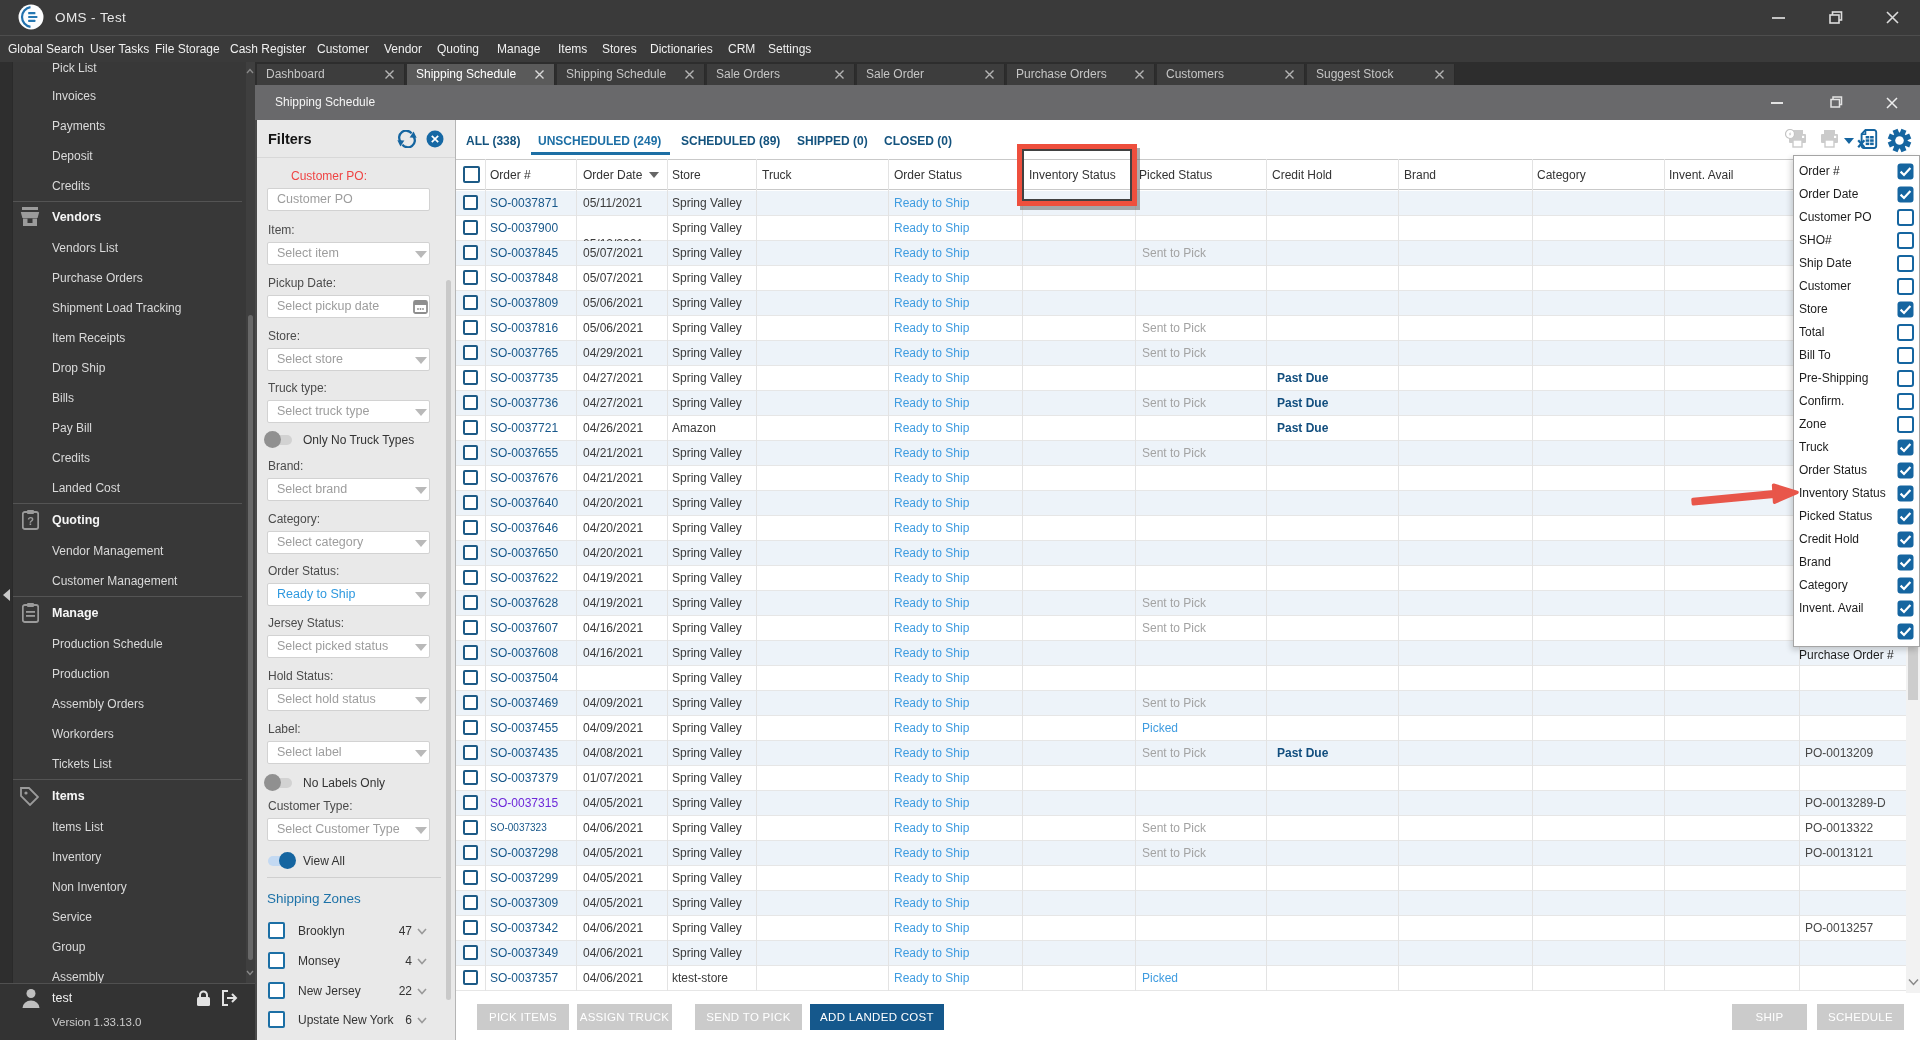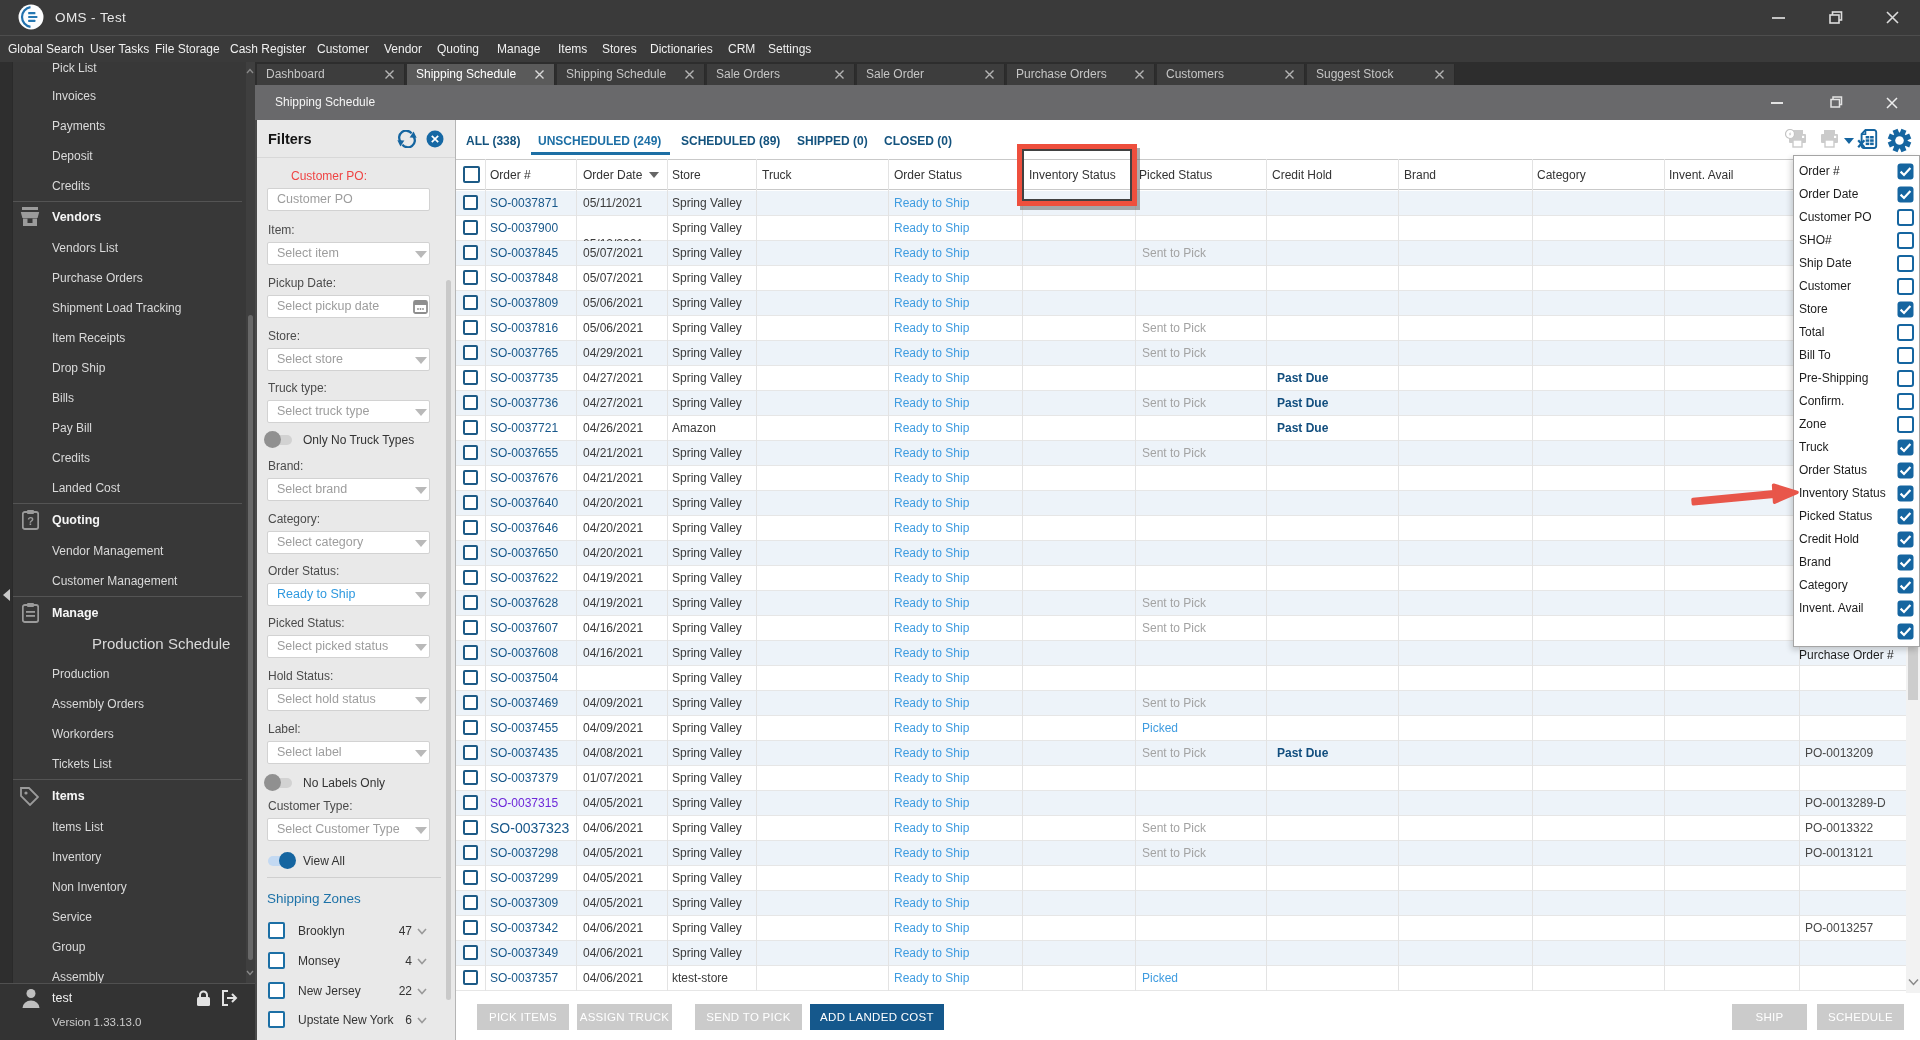--- a/index.html
+++ b/index.html
@@ -51,21 +51,21 @@
 <div style="position:absolute;left:52px;top:268px;height:20px;line-height:20px;font-size:12px;font-weight:normal;color:#dadada;white-space:nowrap;">Purchase Orders</div>
 <div style="position:absolute;left:52px;top:298px;height:20px;line-height:20px;font-size:12px;font-weight:normal;color:#dadada;white-space:nowrap;">Shipment Load Tracking</div>
 <div style="position:absolute;left:52px;top:328px;height:20px;line-height:20px;font-size:12px;font-weight:normal;color:#dadada;white-space:nowrap;">Item Receipts</div>
 <div style="position:absolute;left:52px;top:358px;height:20px;line-height:20px;font-size:12px;font-weight:normal;color:#dadada;white-space:nowrap;">Drop Ship</div>
 <div style="position:absolute;left:52px;top:388px;height:20px;line-height:20px;font-size:12px;font-weight:normal;color:#dadada;white-space:nowrap;">Bills</div>
 <div style="position:absolute;left:52px;top:418px;height:20px;line-height:20px;font-size:12px;font-weight:normal;color:#dadada;white-space:nowrap;">Pay Bill</div>
 <div style="position:absolute;left:52px;top:448px;height:20px;line-height:20px;font-size:12px;font-weight:normal;color:#dadada;white-space:nowrap;">Credits</div>
 <div style="position:absolute;left:52px;top:478px;height:20px;line-height:20px;font-size:12px;font-weight:normal;color:#dadada;white-space:nowrap;">Landed Cost</div>
 <div style="position:absolute;left:52px;top:541px;height:20px;line-height:20px;font-size:12px;font-weight:normal;color:#dadada;white-space:nowrap;">Vendor Management</div>
 <div style="position:absolute;left:52px;top:571px;height:20px;line-height:20px;font-size:12px;font-weight:normal;color:#dadada;white-space:nowrap;">Customer Management</div>
-<div style="position:absolute;left:52px;top:634px;height:20px;line-height:20px;font-size:15px;font-weight:normal;color:#dadada;white-space:nowrap;margin-left:40px;">Production Schedule</div>
+<div style="position:absolute;left:52px;top:634px;height:20px;line-height:20px;font-size:12px;font-weight:normal;color:#dadada;white-space:nowrap;">Production Schedule</div>
 <div style="position:absolute;left:52px;top:664px;height:20px;line-height:20px;font-size:12px;font-weight:normal;color:#dadada;white-space:nowrap;">Production</div>
 <div style="position:absolute;left:52px;top:694px;height:20px;line-height:20px;font-size:12px;font-weight:normal;color:#dadada;white-space:nowrap;">Assembly Orders</div>
 <div style="position:absolute;left:52px;top:724px;height:20px;line-height:20px;font-size:12px;font-weight:normal;color:#dadada;white-space:nowrap;">Workorders</div>
 <div style="position:absolute;left:52px;top:754px;height:20px;line-height:20px;font-size:12px;font-weight:normal;color:#dadada;white-space:nowrap;">Tickets List</div>
 <div style="position:absolute;left:52px;top:817px;height:20px;line-height:20px;font-size:12px;font-weight:normal;color:#dadada;white-space:nowrap;">Items List</div>
 <div style="position:absolute;left:52px;top:847px;height:20px;line-height:20px;font-size:12px;font-weight:normal;color:#dadada;white-space:nowrap;">Inventory</div>
 <div style="position:absolute;left:52px;top:877px;height:20px;line-height:20px;font-size:12px;font-weight:normal;color:#dadada;white-space:nowrap;">Non Inventory</div>
 <div style="position:absolute;left:52px;top:907px;height:20px;line-height:20px;font-size:12px;font-weight:normal;color:#dadada;white-space:nowrap;">Service</div>
 <div style="position:absolute;left:52px;top:937px;height:20px;line-height:20px;font-size:12px;font-weight:normal;color:#dadada;white-space:nowrap;">Group</div>
 <div style="position:absolute;left:52px;top:967px;height:20px;line-height:20px;font-size:12px;font-weight:normal;color:#dadada;white-space:nowrap;">Assembly</div>
@@ -219,21 +219,21 @@
 <div style="position:absolute;left:277px;top:478px;height:23px;line-height:23px;font-size:12.5px;color:#9d9d9d;white-space:nowrap;">Select brand</div>
 <div style="position:absolute;left:415px;top:487px;width:0;height:0;border-left:6px solid transparent;border-right:6px solid transparent;border-top:7px solid #b9b9b9;"></div>
 <div style="position:absolute;left:268px;top:510px;height:18px;line-height:18px;font-size:12px;color:#4b4b4b;">Category:</div>
 <div style="position:absolute;left:267px;top:531px;width:163px;height:23px;background:#fff;border:1px solid #d2d2d2;border-radius:2px;"></div>
 <div style="position:absolute;left:277px;top:531px;height:23px;line-height:23px;font-size:12.5px;color:#9d9d9d;white-space:nowrap;">Select category</div>
 <div style="position:absolute;left:415px;top:540px;width:0;height:0;border-left:6px solid transparent;border-right:6px solid transparent;border-top:7px solid #b9b9b9;"></div>
 <div style="position:absolute;left:268px;top:562px;height:18px;line-height:18px;font-size:12px;color:#4b4b4b;">Order Status:</div>
 <div style="position:absolute;left:267px;top:583px;width:163px;height:23px;background:#fff;border:1px solid #d2d2d2;border-radius:2px;"></div>
 <div style="position:absolute;left:277px;top:583px;height:23px;line-height:23px;font-size:12.5px;color:#2f99df;white-space:nowrap;">Ready to Ship</div>
 <div style="position:absolute;left:415px;top:592px;width:0;height:0;border-left:6px solid transparent;border-right:6px solid transparent;border-top:7px solid #b9b9b9;"></div>
-<div style="position:absolute;left:268px;top:614px;height:18px;line-height:18px;font-size:12px;color:#4b4b4b;">Picked Status:</div>
+<div style="position:absolute;left:268px;top:614px;height:18px;line-height:18px;font-size:12px;color:#4b4b4b;">Jersey Status:</div>
 <div style="position:absolute;left:267px;top:635px;width:163px;height:23px;background:#fff;border:1px solid #d2d2d2;border-radius:2px;"></div>
 <div style="position:absolute;left:277px;top:635px;height:23px;line-height:23px;font-size:12.5px;color:#9d9d9d;white-space:nowrap;">Select picked status</div>
 <div style="position:absolute;left:415px;top:644px;width:0;height:0;border-left:6px solid transparent;border-right:6px solid transparent;border-top:7px solid #b9b9b9;"></div>
 <div style="position:absolute;left:268px;top:667px;height:18px;line-height:18px;font-size:12px;color:#4b4b4b;">Hold Status:</div>
 <div style="position:absolute;left:267px;top:688px;width:163px;height:23px;background:#fff;border:1px solid #d2d2d2;border-radius:2px;"></div>
 <div style="position:absolute;left:277px;top:688px;height:23px;line-height:23px;font-size:12.5px;color:#9d9d9d;white-space:nowrap;">Select hold status</div>
 <div style="position:absolute;left:415px;top:697px;width:0;height:0;border-left:6px solid transparent;border-right:6px solid transparent;border-top:7px solid #b9b9b9;"></div>
 <div style="position:absolute;left:268px;top:720px;height:18px;line-height:18px;font-size:12px;color:#4b4b4b;">Label:</div>
 <div style="position:absolute;left:267px;top:741px;width:163px;height:23px;background:#fff;border:1px solid #d2d2d2;border-radius:2px;"></div>
 <div style="position:absolute;left:277px;top:741px;height:23px;line-height:23px;font-size:12.5px;color:#9d9d9d;white-space:nowrap;">Select label</div>
@@ -498,21 +498,21 @@
 <div style="position:absolute;left:894px;top:766px;height:24px;line-height:24px;font-size:12px;color:#3f9ce0;">Ready to Ship</div>
 <div style="position:absolute;left:456px;top:791px;width:1464px;height:25px;background:#edf3f9;border-bottom:1px solid #e6e6e6;"></div>
 <div style="position:absolute;left:463px;top:795px;width:15px;height:15px;background:#fff;border:2px solid #1c5a86;border-radius:2px;"></div>
 <div style="position:absolute;left:490px;top:791px;height:24px;line-height:24px;font-size:12px;color:#6d28d9;">SO-0037315</div>
 <div style="position:absolute;left:583px;top:791px;height:24px;line-height:24px;font-size:12px;color:#3a3a3a;">04/05/2021</div>
 <div style="position:absolute;left:672px;top:791px;height:24px;line-height:24px;font-size:12px;color:#3a3a3a;">Spring Valley</div>
 <div style="position:absolute;left:894px;top:791px;height:24px;line-height:24px;font-size:12px;color:#3f9ce0;">Ready to Ship</div>
 <div style="position:absolute;left:1805px;top:791px;height:24px;line-height:24px;font-size:12px;color:#474747;">PO-0013289-D</div>
 <div style="position:absolute;left:456px;top:816px;width:1464px;height:25px;background:#ffffff;border-bottom:1px solid #e6e6e6;"></div>
 <div style="position:absolute;left:463px;top:820px;width:15px;height:15px;background:#fff;border:2px solid #1c5a86;border-radius:2px;"></div>
-<div style="position:absolute;left:490px;top:816px;height:24px;line-height:24px;font-size:14px;color:#17578a;">SO-0037323</div>
+<div style="position:absolute;left:490px;top:816px;height:24px;line-height:24px;font-size:10px;color:#17578a;">SO-0037323</div>
 <div style="position:absolute;left:583px;top:816px;height:24px;line-height:24px;font-size:12px;color:#3a3a3a;">04/06/2021</div>
 <div style="position:absolute;left:672px;top:816px;height:24px;line-height:24px;font-size:12px;color:#3a3a3a;">Spring Valley</div>
 <div style="position:absolute;left:894px;top:816px;height:24px;line-height:24px;font-size:12px;color:#3f9ce0;">Ready to Ship</div>
 <div style="position:absolute;left:1142px;top:816px;height:24px;line-height:24px;font-size:12px;color:#a3a3a3;">Sent to Pick</div>
 <div style="position:absolute;left:1805px;top:816px;height:24px;line-height:24px;font-size:12px;color:#474747;">PO-0013322</div>
 <div style="position:absolute;left:456px;top:841px;width:1464px;height:25px;background:#edf3f9;border-bottom:1px solid #e6e6e6;"></div>
 <div style="position:absolute;left:463px;top:845px;width:15px;height:15px;background:#fff;border:2px solid #1c5a86;border-radius:2px;"></div>
 <div style="position:absolute;left:490px;top:841px;height:24px;line-height:24px;font-size:12px;color:#17578a;">SO-0037298</div>
 <div style="position:absolute;left:583px;top:841px;height:24px;line-height:24px;font-size:12px;color:#3a3a3a;">04/05/2021</div>
 <div style="position:absolute;left:672px;top:841px;height:24px;line-height:24px;font-size:12px;color:#3a3a3a;">Spring Valley</div>

